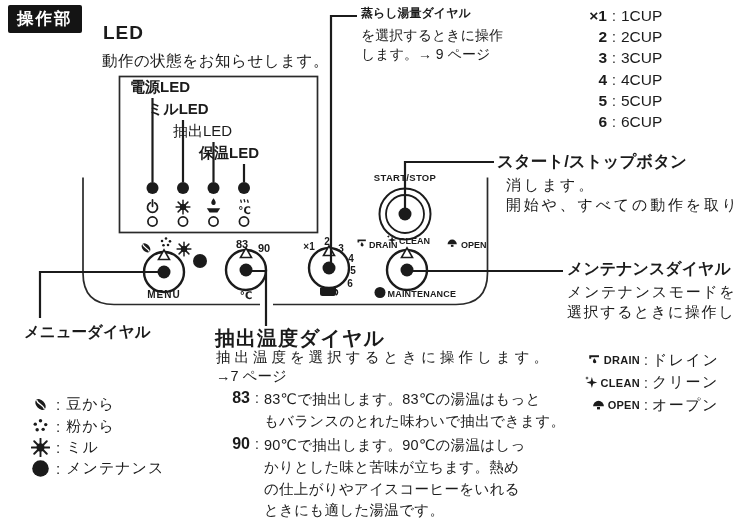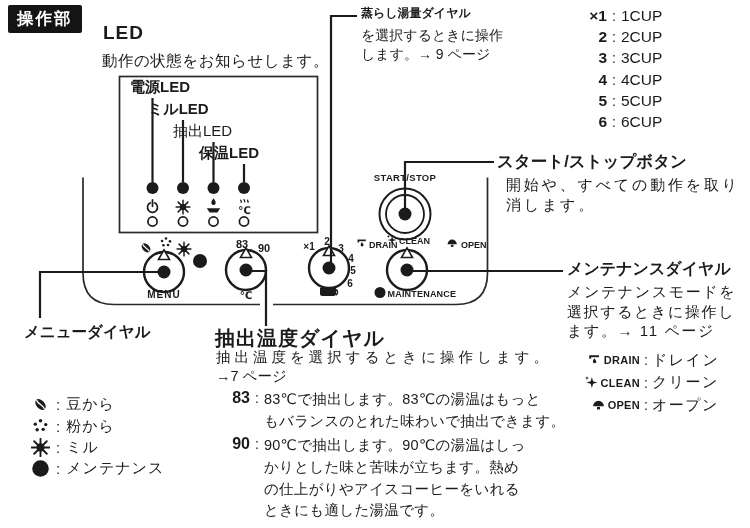--- a/index.html
+++ b/index.html
@@ -213,29 +213,28 @@
     </div>
     <div class="row" style="height:21.3px">
       <span class="cupnum">6</span>
       <span class="cupcol">:</span>
       <span class="cupval">6CUP</span>
     </div>
   </div>
 
   <div class="abs ttl" style="left:497px;top:151px;font-size:16.5px">スタート/ストップボタン</div>
   <div class="abs" style="left:506px;top:175px;font-size:15px;line-height:20.3px;letter-spacing:2.8px">
+    <div class="ln">消します。</div>
     <div class="ln">開始や、すべての動作を取り</div>
-    <div class="ln">消します。</div>
   </div>
 
   <div class="abs ttl" style="left:567px;top:259px;font-size:16px">メンテナンスダイヤル</div>
   <div class="abs" style="left:567px;top:282px;font-size:15px;line-height:19.5px;letter-spacing:1.6px">
     <div class="ln">メンテナンスモードを</div>
     <div class="ln">選択するときに操作し</div>
-    <div class="ln">ます。→ 11 ページ</div>
   </div>
   <div class="abs" style="left:569px;top:349px">
     <div class="row" style="height:22.6px">
       <span class="mkey">
         <svg width="15" height="15" viewBox="0 0 20 20">
             <use href="#i-drain"></use>
           </svg>
         <span class="mword">DRAIN</span>
       </span>
       <span class="mcol">:</span>

